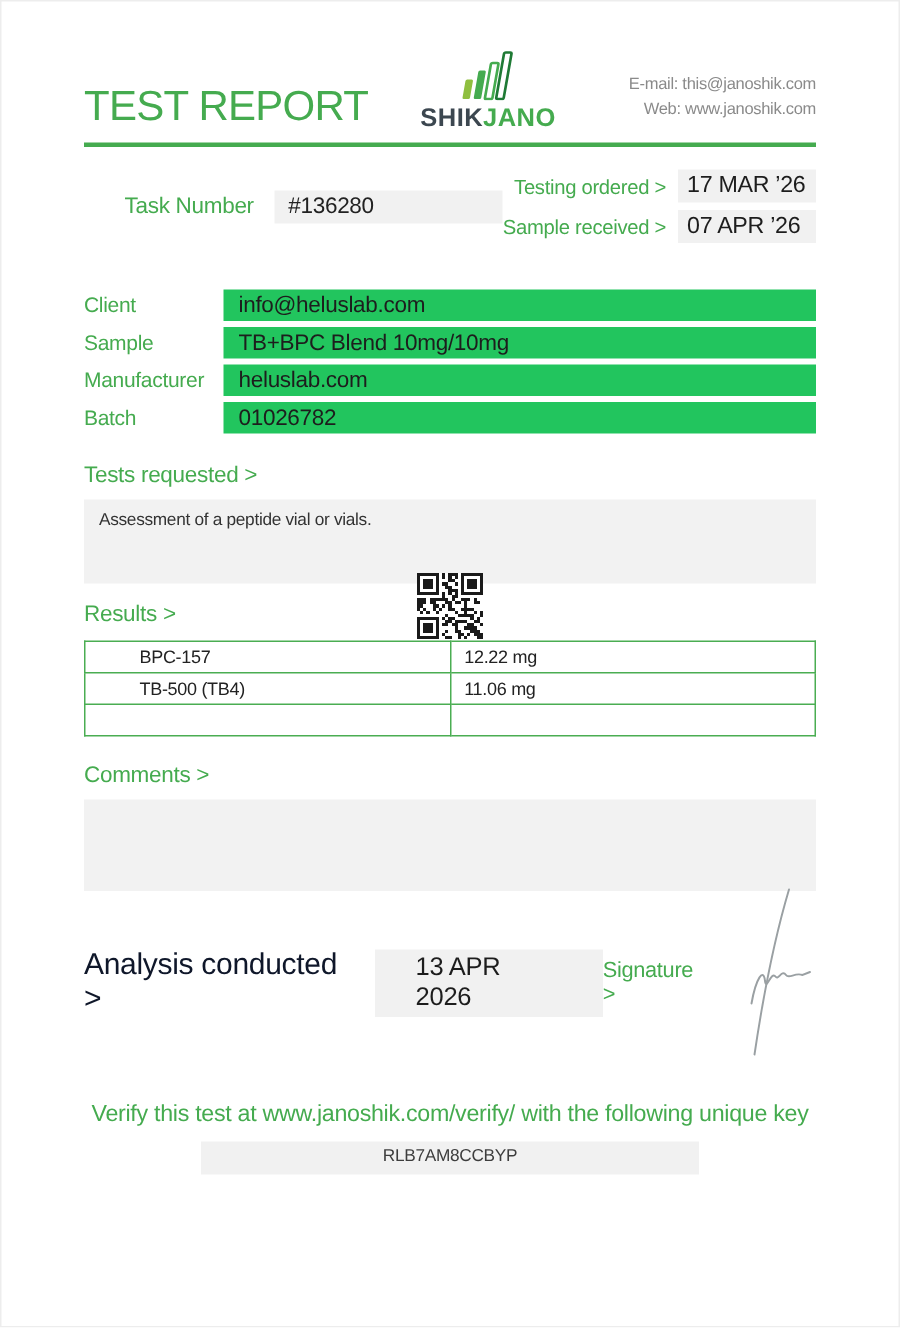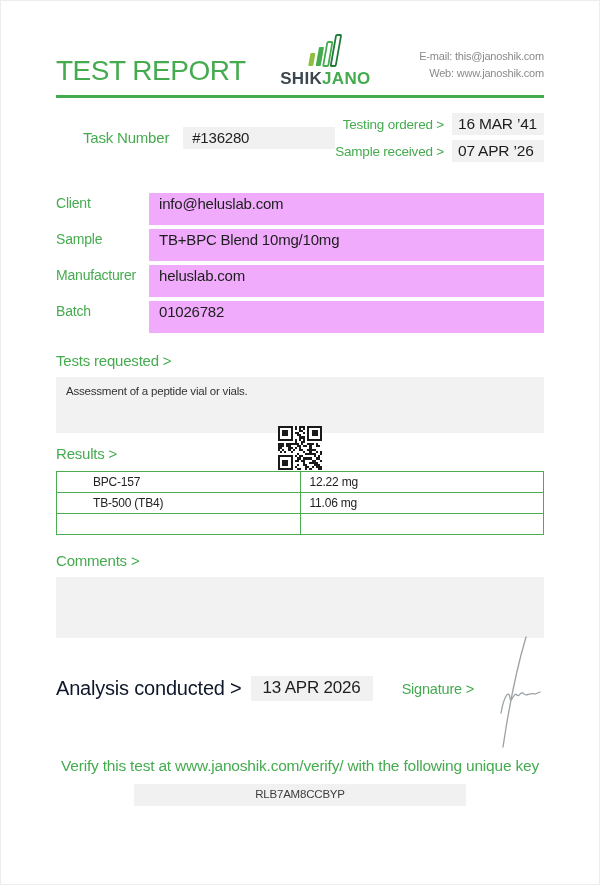--- a/index.html
+++ b/index.html
@@ -24,39 +24,39 @@
   .task-label { font-size:15px; color:#45ab4f; }
   .task-box { width:152px; margin-left:14px; background:#f1f1f1; font-size:15px; color:#222; padding:2px 9px; height:22px; }
   .dates { display:flex; flex-direction:column; gap:5px; }
   .date-line { display:flex; align-items:center; justify-content:flex-end; }
   .date-label { font-size:13.5px; color:#45ab4f; margin-right:8px; }
   .date-box { width:92px; background:#f1f1f1; font-size:15.5px; color:#1d1d1d; padding:2px 6px; height:22px; white-space:nowrap; }
   
   .fields { margin-top:31px; }
   .field-row { display:flex; margin-bottom:4px; }
   .field-label { width:93px; font-size:14px; color:#45ab4f; line-height:21px; }
-  .field-value { flex:1; background:#f0abfc; font-size:15px; color:#1d1d1d; line-height:21px; padding:0 10px; height:32px; }
+  .field-value { flex:1; background:#22c55e; font-size:15px; color:#1d1d1d; line-height:21px; padding:0 10px; height:21px; }
   
   .sec-heading { font-size:15px; color:#45ab4f; }
   .sec-box { margin-top:8px; background:#f2f2f2; min-height:56px; padding:8px 10px; font-size:11.5px; color:#333; }
   .sec-desc { margin-top:28px; }
   .sec-tests { margin-top:19px; }
   
   .sec-results { margin-top:12px; position:relative; }
   .qr { position:absolute; left:50%; top:-19px; transform:translateX(-50%); width:44px; height:44px; background:#fff; }
   .results-table { width:100%; border-collapse:collapse; margin-top:9px; }
   .results-table td { border:1.5px solid #4aad52; font-size:12px; color:#222; padding:2px 9px; height:21px; }
   .results-table td.analyte { width:50%;padding-left:36px; }
   
   .sec-comments { margin-top:17px; }
   .comments-box { min-height:61px; }
   
   .bottom-row { margin-top:38px; position:relative; display:flex; align-items:center; }
   .analysis-label { font-size:20px; color:#0f172a; }
-  .analysis-box { margin-left:9px; background:#f1f1f1; font-size:17px; color:#1d1d1d; padding:2px 12px 3px; }
+  .analysis-box { margin-left:9px; background:#f1f1f1; font-size:17px; color:#1d1d1d; padding:2px 27px 3px; }
   .sig-label { font-size:14.5px; color:#45ab4f; margin-left:auto; margin-right:70px; }
   .signature { position:absolute; right:-6px; top:-42px; width:62px; height:116px; }
   .signature path { fill:none; stroke:#9aa0a3; stroke-width:1.3; stroke-linecap:round; }
   
   .verify { margin-top:56px; text-align:center; font-size:15.5px; color:#45ab4f; }
   .key-box { width:332px; margin:9px auto 0; background:#f1f1f1; text-align:center; font-size:11.5px; color:#3d3d3d; padding:4px 0; height:22px; }
 </style>
 </head>
 <body>
 
@@ -83,21 +83,21 @@
   <div class="rule"></div>
 
   <div class="task-row">
     <div class="task-left">
       <span class="task-label">Task Number</span>
       <span class="task-box">#136280</span>
     </div>
     <div class="dates">
       <div class="date-line">
         <span class="date-label">Testing ordered &gt;</span>
-        <span class="date-box">16 MAR ’41</span>
+        <span class="date-box">17 MAR ’26</span>
       </div>
       <div class="date-line">
         <span class="date-label">Sample received &gt;</span>
         <span class="date-box">07 APR ’26</span>
       </div>
     </div>
   </div>
 
   <div class="fields">
     <div class="field-row">

